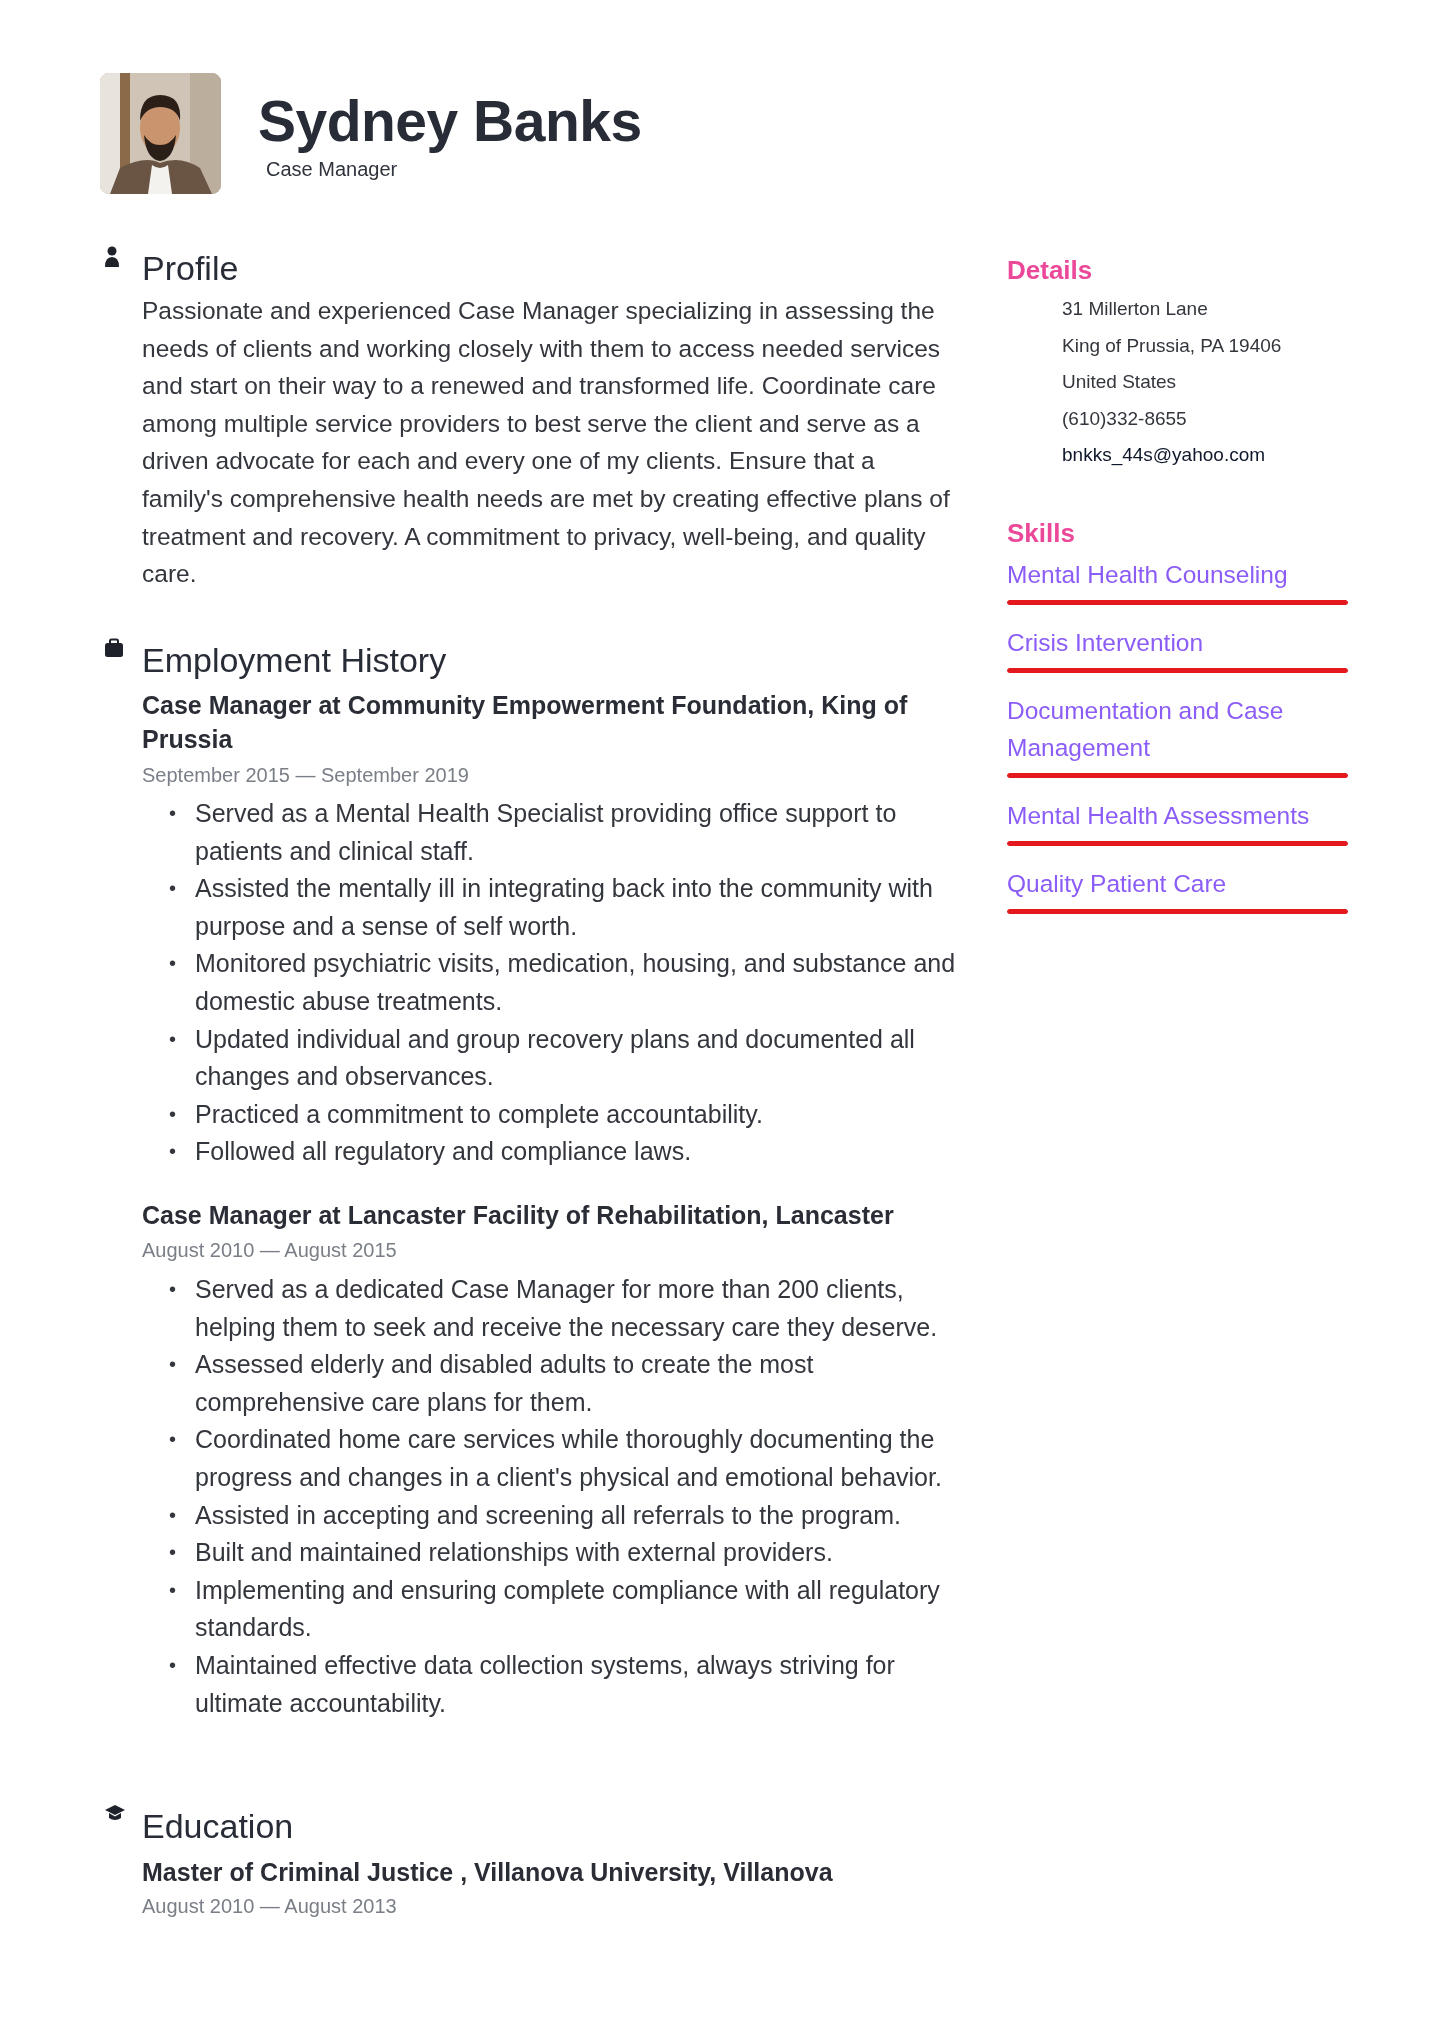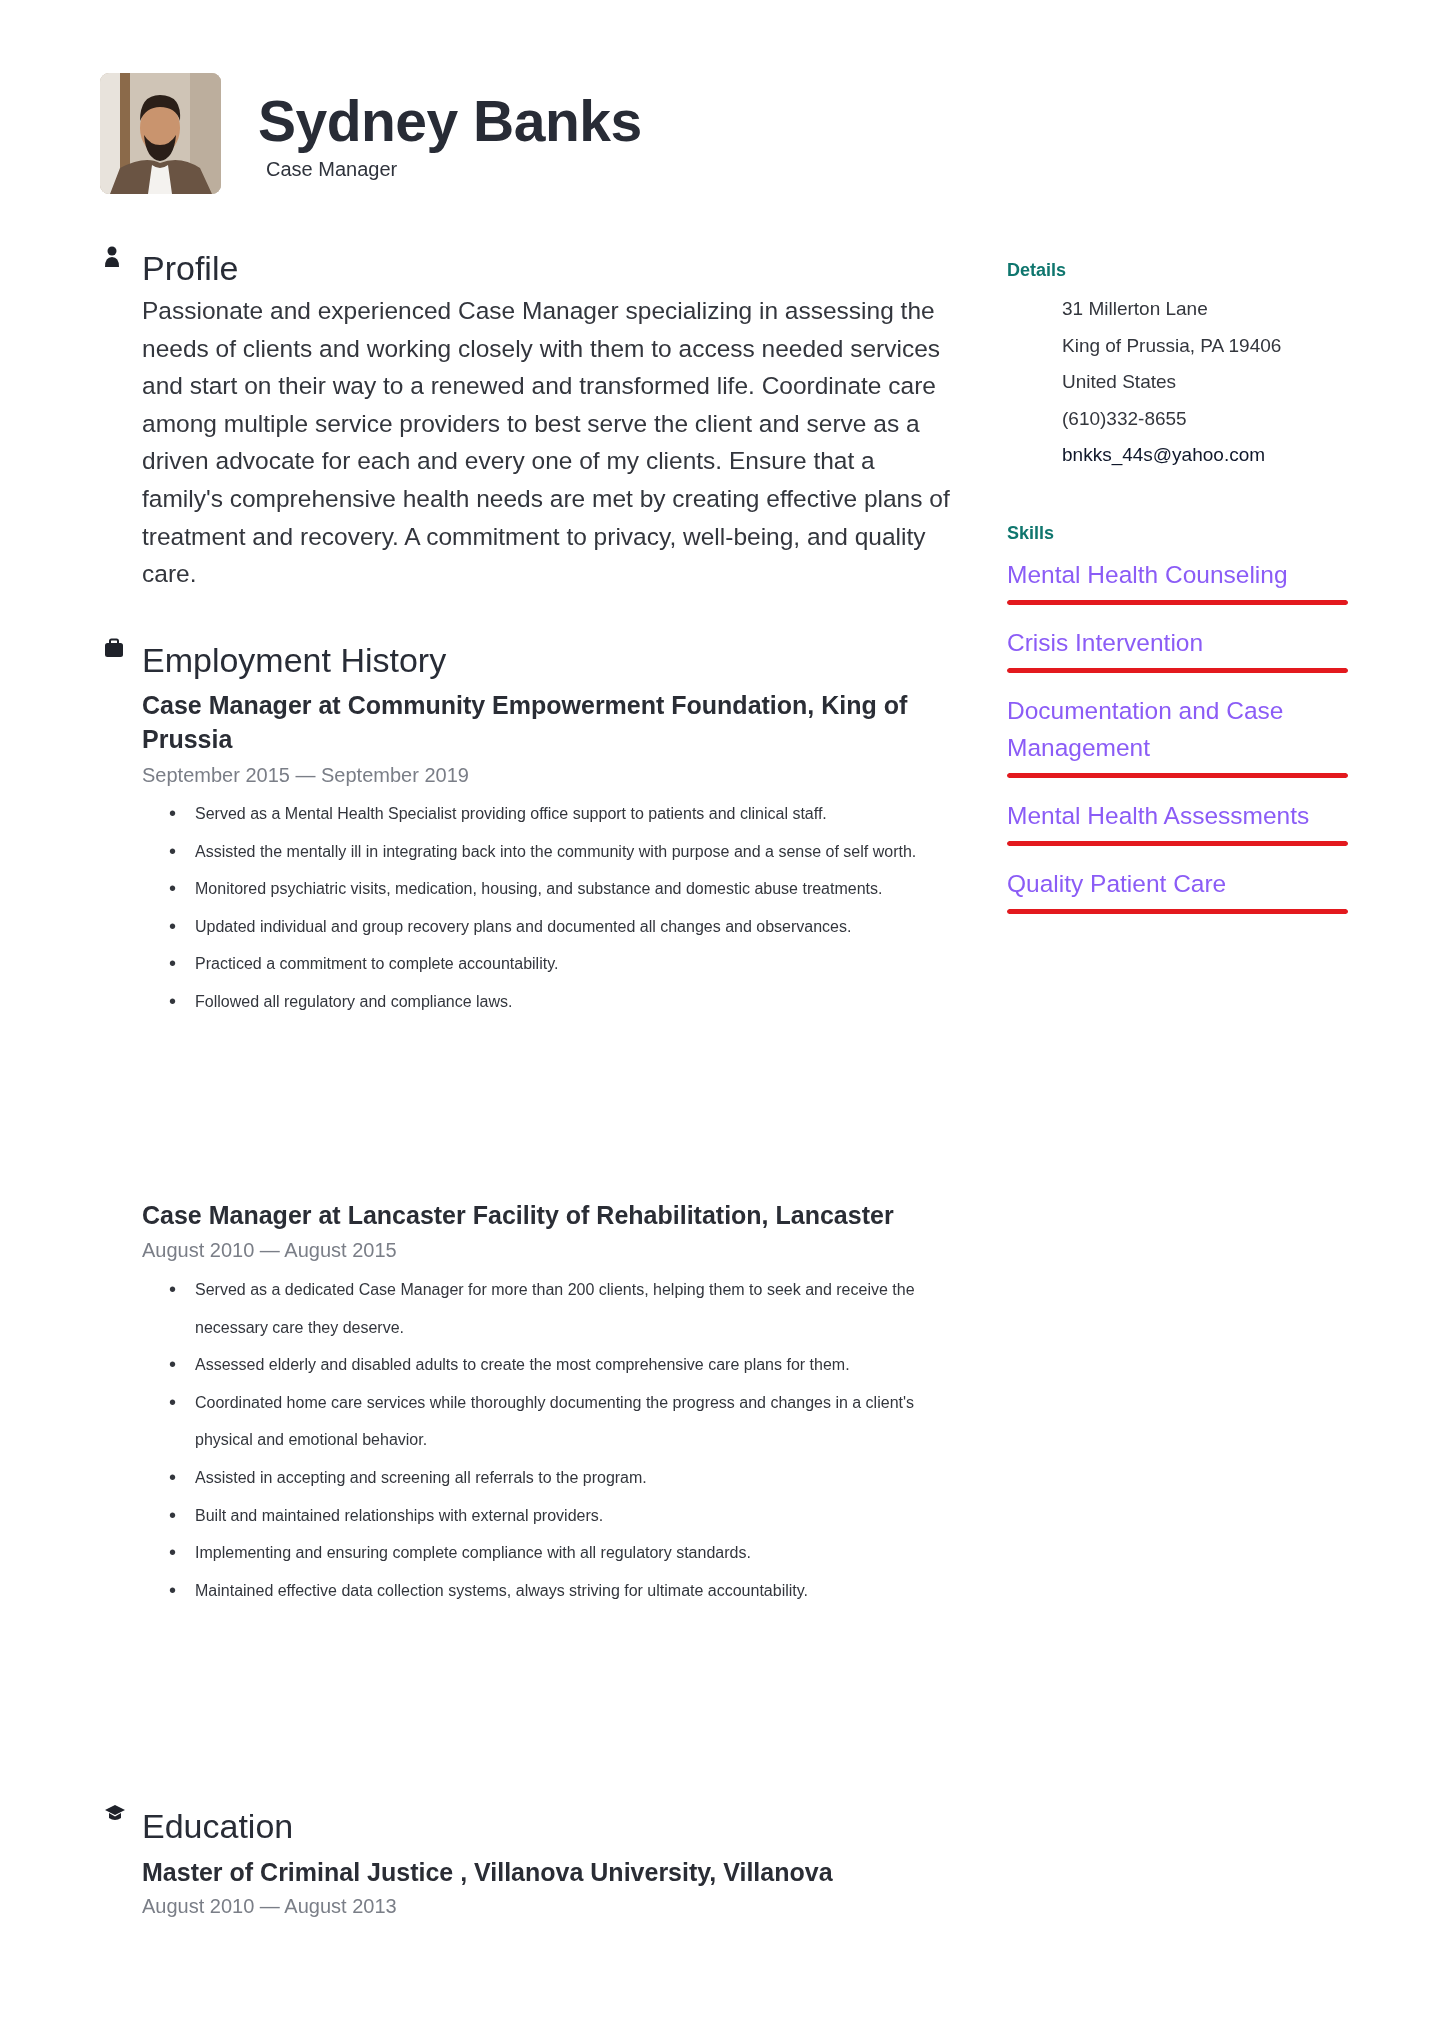--- a/index.html
+++ b/index.html
@@ -13,24 +13,24 @@
   .jobtitle { left: 266px; top: 156px; font-size: 20px; color: #2f333c; line-height: 26px; }
 
   .section-head { left: 100px; font-size: 34px; color: #282c36; display: flex; align-items: flex-start; line-height: 44px; }
   .section-head .icon { width: 42px; display: inline-flex; justify-content: flex-start; align-items: center; padding-left: 4px; box-sizing: border-box; }
   .section-head .label { font-weight: normal; }
 
   .para { left: 142px; width: 820px; font-size: 24.5px; line-height: 37.6px; color: #33363d; }
   .entry-title { left: 142px; width: 820px; font-size: 25px; font-weight: bold; line-height: 34px; color: #2a2d35; }
   .entry-date { left: 142px; font-size: 20px; color: #7a7e87; line-height: 26px; }
   ul.bullets { position: absolute; left: 142px; width: 820px; margin: 0; padding: 0; list-style: none; }
-  ul.bullets li { position: relative; padding-left: 53px; font-size: 16px; line-height: 37.6px; color: #33363d; }
+  ul.bullets li { position: relative; padding-left: 53px; font-size: 25px; line-height: 37.6px; color: #33363d; }
   ul.bullets li::before { content: "\2022"; position: absolute; left: 27px; top: 0; font-size: 20px; color: #33363d; }
 
-  .side-head { left: 1007px; font-size: 18px; font-weight: bold; color: #0f766e; line-height: 32px; }
+  .side-head { left: 1007px; font-size: 26px; font-weight: bold; color: #ec4899; line-height: 32px; }
   .details { left: 1062px; font-size: 19px; line-height: 36.6px; color: #33363d; }
   .details .email { color: #0f172a; }
   .skills { left: 1007px; width: 341px; }
   .skill { margin: 0 0 0 0; }
   .skill-name { font-size: 24.5px; line-height: 37px; color: #8b5cf6; display: block; }
   .skill-bar { height: 5px; border-radius: 3px; background: #e7e8ea; margin: 7px 0 19px 0; position: relative; overflow: hidden; }
   .skill-fill { position: absolute; left: 0; top: 0; bottom: 0; background: #e3191e; border-radius: 3px; }
 </style>
 </head>
 <body>

